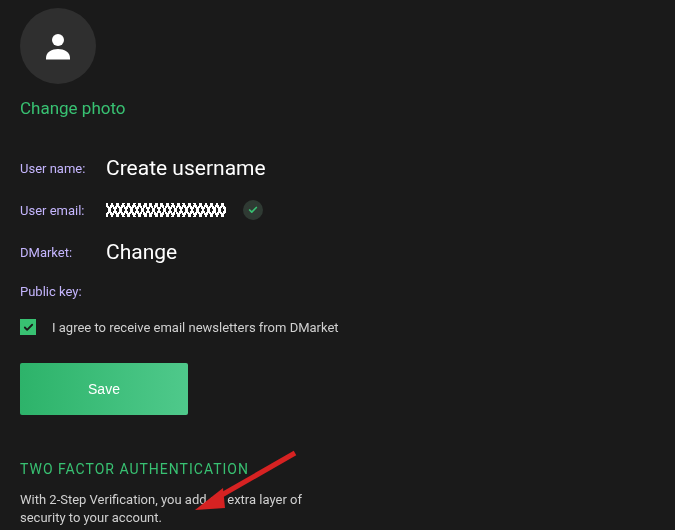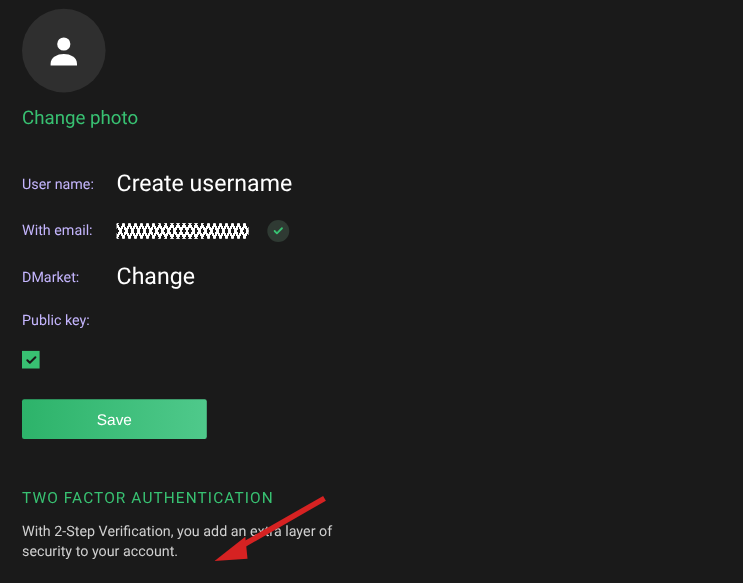--- a/index.html
+++ b/index.html
@@ -68,21 +68,21 @@
     }
     .checkbox {
       width: 16px; height: 16px;
       background: #38c172;
       display: inline-flex; align-items: center; justify-content: center;
       margin-right: 16px;
       cursor: pointer;
     }
     .consent-text { color: #d0d0d0; font-size: 13px; }
     .btn {
-      width: 168px; height: 36px;
+      width: 168px; height: 52px;
       border: none;
       color: #fff;
       font-size: 14px;
       cursor: pointer;
       background: linear-gradient(90deg, #2db36a 0%, #4fc98b 100%);
       border-radius: 2px;
     }
     .section-title {
       color: #38c172;
       font-size: 14px;
@@ -118,21 +118,21 @@
   </div>
   <a class="change-photo">Change photo</a>
 </div>
 
 <div class="field-row">
   <div class="field-label">User name:</div>
   <div class="field-value">Create username</div>
 </div>
 
 <div class="field-row">
-  <div class="field-label">With email:</div>
+  <div class="field-label">User email:</div>
   <div>
     <span class="email-redacted"></span>
     <span class="verify-badge">
       <svg width="10" height="10" viewBox="0 0 24 24" fill="none" stroke="#38c172" stroke-width="4" stroke-linecap="round" stroke-linejoin="round">
         <polyline points="4 12 9 17 20 6"></polyline>
       </svg>
     </span>
   </div>
 </div>
 
@@ -144,20 +144,21 @@
 <div class="field-row">
   <div class="field-label">Public key:</div>
 </div>
 
 <div class="consent-row">
   <span class="checkbox">
     <svg width="11" height="11" viewBox="0 0 24 24" fill="none" stroke="#1a1a1a" stroke-width="4" stroke-linecap="round" stroke-linejoin="round">
       <polyline points="4 12 9 17 20 6"></polyline>
     </svg>
   </span>
+  <span class="consent-text">I agree to receive email newsletters from DMarket</span>
 </div>
 
 <button class="btn">Save</button>
 
 <div class="section-title">TWO FACTOR AUTHENTICATION</div>
 <div class="section-desc">With 2-Step Verification, you add an extra layer of security to your account.</div>
 <button class="btn">Disable</button>
 
 <svg class="arrow" width="110" height="70" viewBox="0 0 110 70">
   <line x1="100" y1="5" x2="18" y2="52" stroke="#d62222" stroke-width="5"></line>

